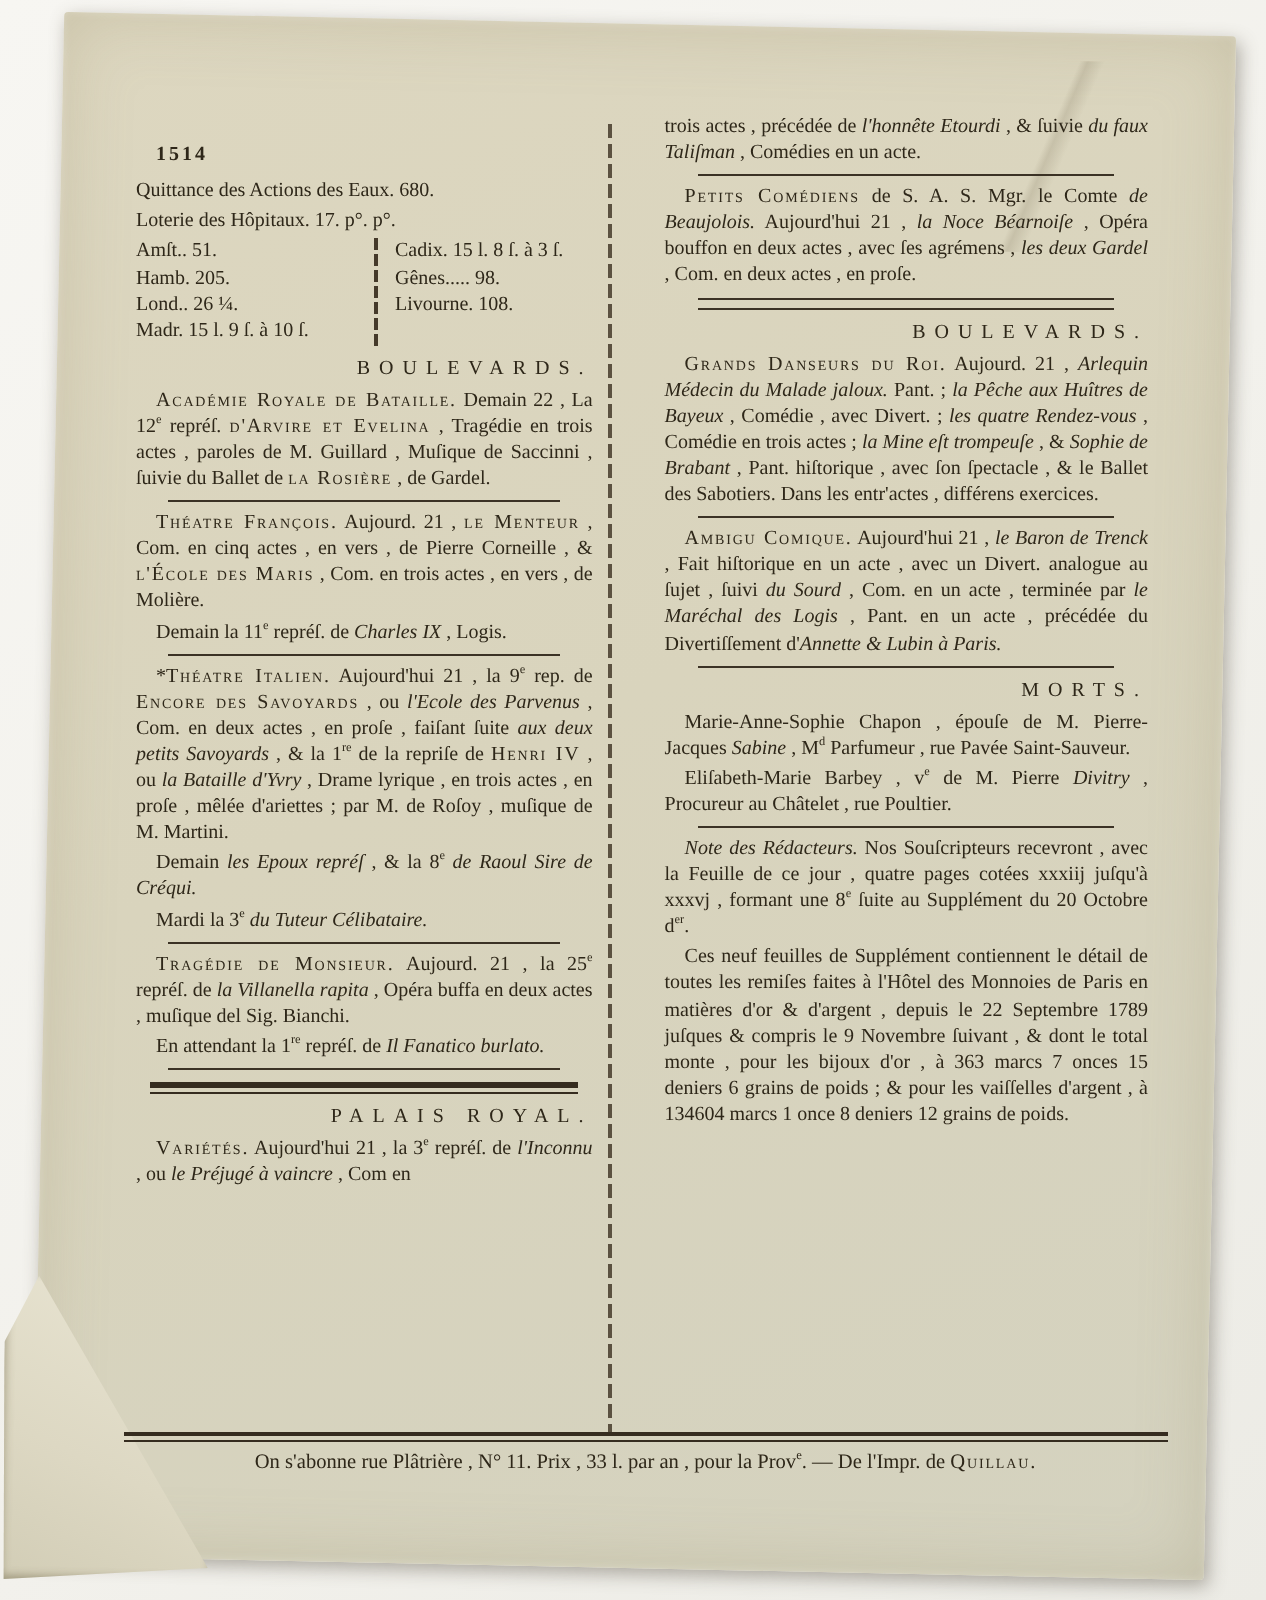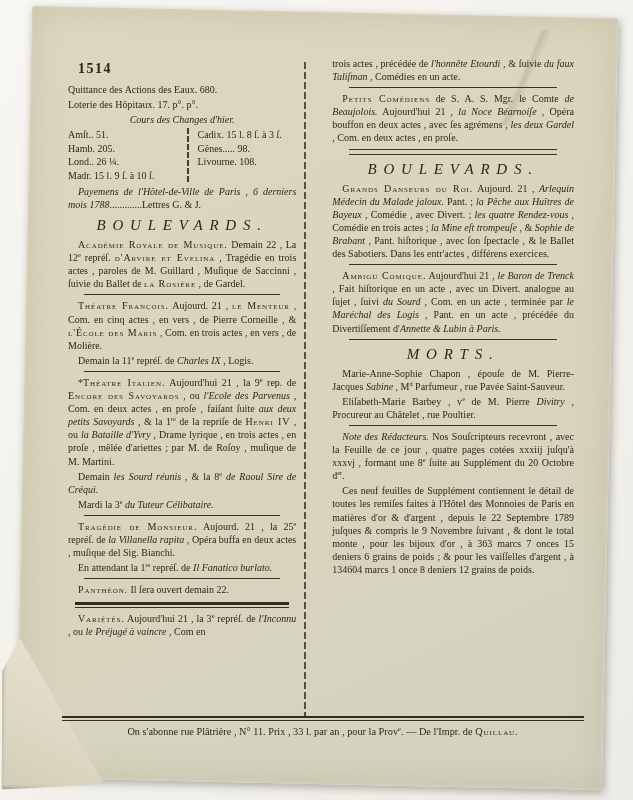--- a/index.html
+++ b/index.html
@@ -29,27 +29,27 @@
   }
   .content{position:absolute;left:68px;top:56px;width:506px;}
   .cols{display:flex;}
   .col-left{width:238px;}
   .col-right{width:252px;margin-left:20px;}
   .divider{
     width:2px;flex:none;margin:6px 6px 0 8px;height:655px;
     background:repeating-linear-gradient(to bottom,#453a2a 0 7px,rgba(69,58,42,0) 7px 10px);
     opacity:.85;
   }
-  .pagenum{font-weight:bold;font-size:14px;letter-spacing:1.5px;margin:5px 0 6px 10px;}
+  .pagenum{font-weight:bold;font-size:10px;letter-spacing:1.5px;margin:16px 0 6px 10px;}
   .para{font-size:10px;line-height:13.1px;text-align:justify;margin:1px 0 2px;text-indent:10px;}
   .para.cont{text-indent:0;}
   .para.center{text-align:center;text-indent:0;}
   .header{
-    text-align:center;font-size:15px;letter-spacing:.45em;
-    margin:6px 0 4px;text-indent:0;font-style:italic;
+    text-align:right;font-size:10px;letter-spacing:.45em;
+    margin:6px 0 4px;text-indent:0;
   }
   .rule{border:0;border-top:1.5px solid #3b3225;width:86%;margin:4px auto 4px;}
   .rule2{
     border:0;border-top:3px solid #352c1f;border-bottom:1.2px solid #352c1f;
     height:2px;width:94%;margin:6px auto 4px;
   }
   .xchg{display:flex;margin:2px 0 3px;}
   .xchg .c1{width:110px;flex:none;}
   .xchg .vr{
     width:1.5px;flex:none;margin:0 9px;
@@ -73,51 +73,49 @@
   <div class="crease"></div>
   <div class="flap"></div>
 </div>
 
 <div class="content">
   <div class="cols">
     <div id="col-left" class="col-left">
       <div class="pagenum">1514</div>
     <div class="para cont"><span>Quittance des Actions des Eaux. 680.</span></div>
         <div class="para cont"><span>Loterie des Hôpitaux. 17. p°. p°.</span></div>
-        <div class="para center"><span class="i">Cours des Changes d'hier.</span></div>
         <div class="xchg">
           <div class="c1">
             <div class="row">Amſt.. 51.</div>
             <div class="row">Hamb. 205.</div>
             <div class="row">Lond.. 26 ¼.</div>
             <div class="row">Madr. 15 l. 9 ſ. à 10 ſ.</div>
           </div>
           <div class="vr"></div>
           <div class="c2">
             <div class="row">Cadix. 15 l. 8 ſ. à 3 ſ.</div>
             <div class="row">Gênes..... 98.</div>
             <div class="row">Livourne. 108.</div>
           </div>
         </div>
-        <div class="para"><span class="i">Payemens de l'Hôtel-de-Ville de Paris , 6 derniers mois 1788</span><span>.............</span><span>Lettres G. &amp; J.</span></div>
         <div class="header">BOULEVARDS.</div>
-        <div class="para"><span class="sc">Académie Royale de Musique.</span><span> Demain 22 , La 12</span><span class="sup">e</span><span> repréſ. </span><span class="sc">d'Arvire et Evelina</span><span> , Tragédie en trois actes , paroles de M. Guillard , Muſique de Saccinni , ſuivie du Ballet de </span><span class="sc">la Rosière</span><span> , de Gardel.</span></div>
+        <div class="para"><span class="sc">Académie Royale de Bataille.</span><span> Demain 22 , La 12</span><span class="sup">e</span><span> repréſ. </span><span class="sc">d'Arvire et Evelina</span><span> , Tragédie en trois actes , paroles de M. Guillard , Muſique de Saccinni , ſuivie du Ballet de </span><span class="sc">la Rosière</span><span> , de Gardel.</span></div>
         <div class="rule"></div>
         <div class="para"><span class="sc">Théatre François.</span><span> Aujourd. 21 , </span><span class="sc">le Menteur</span><span> , Com. en cinq actes , en vers , de Pierre Corneille , &amp; </span><span class="sc">l'École des Maris</span><span> , Com. en trois actes , en vers , de Molière.</span></div>
         <div class="para"><span>Demain la 11</span><span class="sup">e</span><span> repréſ. de </span><span class="i">Charles IX</span><span> , Logis.</span></div>
         <div class="rule"></div>
         <div class="para"><span>*</span><span class="sc">Théatre Italien.</span><span> Aujourd'hui 21 , la 9</span><span class="sup">e</span><span> rep. de </span><span class="sc">Encore des Savoyards</span><span> , ou </span><span class="i">l'Ecole des Parvenus</span><span> , Com. en deux actes , en proſe , faiſant ſuite </span><span class="i">aux deux petits Savoyards</span><span> , &amp; la 1</span><span class="sup">re</span><span> de la repriſe de </span><span class="sc">Henri IV</span><span> , ou </span><span class="i">la Bataille d'Yvry</span><span> , Drame lyrique , en trois actes , en proſe , mêlée d'ariettes ; par M. de Roſoy , muſique de M. Martini.</span></div>
-        <div class="para"><span>Demain </span><span class="i">les Sourd réunis</span><span> , &amp; la 8</span><span class="sup">e</span><span class="i"> de Raoul Sire de Créqui.</span></div>
+        <div class="para"><span>Demain </span><span class="i">les Epoux repréſ</span><span> , &amp; la 8</span><span class="sup">e</span><span class="i"> de Raoul Sire de Créqui.</span></div>
         <div class="para"><span>Mardi la 3</span><span class="sup">e</span><span class="i"> du Tuteur Célibataire.</span></div>
         <div class="rule"></div>
         <div class="para"><span class="sc">Tragédie de Monsieur.</span><span> Aujourd. 21 , la 25</span><span class="sup">e</span><span> repréſ. de </span><span class="i">la Villanella rapita</span><span> , Opéra buffa en deux actes , muſique del Sig. Bianchi.</span></div>
         <div class="para"><span>En attendant la 1</span><span class="sup">re</span><span> repréſ. de </span><span class="i">Il Fanatico burlato.</span></div>
         <div class="rule"></div>
-        <div class="para"><span class="sc">Panthéon.</span><span> Il ſera ouvert demain 22.</span></div>
         <div class="rule2"></div>
+        <div class="header">PALAIS ROYAL.</div>
         <div class="para"><span class="sc">Variétés.</span><span> Aujourd'hui 21 , la 3</span><span class="sup">e</span><span> repréſ. de </span><span class="i">l'Inconnu</span><span> , ou </span><span class="i">le Préjugé à vaincre</span><span> , Com en</span></div>
       </div>
     <div class="divider"></div>
     <div id="col-right" class="col-right">
         <div class="para cont"><span>trois actes , précédée de </span><span class="i">l'honnête Etourdi</span><span> , &amp; ſuivie </span><span class="i">du faux Taliſman</span><span> , Comédies en un acte.</span></div>
         <div class="rule"></div>
         <div class="para"><span class="sc">Petits Comédiens</span><span> de S. A. S. Mgr. le Comte </span><span class="i">de Beaujolois.</span><span> Aujourd'hui 21 , </span><span class="i">la Noce Béarnoiſe</span><span> , Opéra bouffon en deux actes , avec ſes agrémens , </span><span class="i">les deux Gardel</span><span> , Com. en deux actes , en proſe.</span></div>
         <div class="rule"></div>
         <div class="rule"></div>
         <div class="header">BOULEVARDS.</div>

